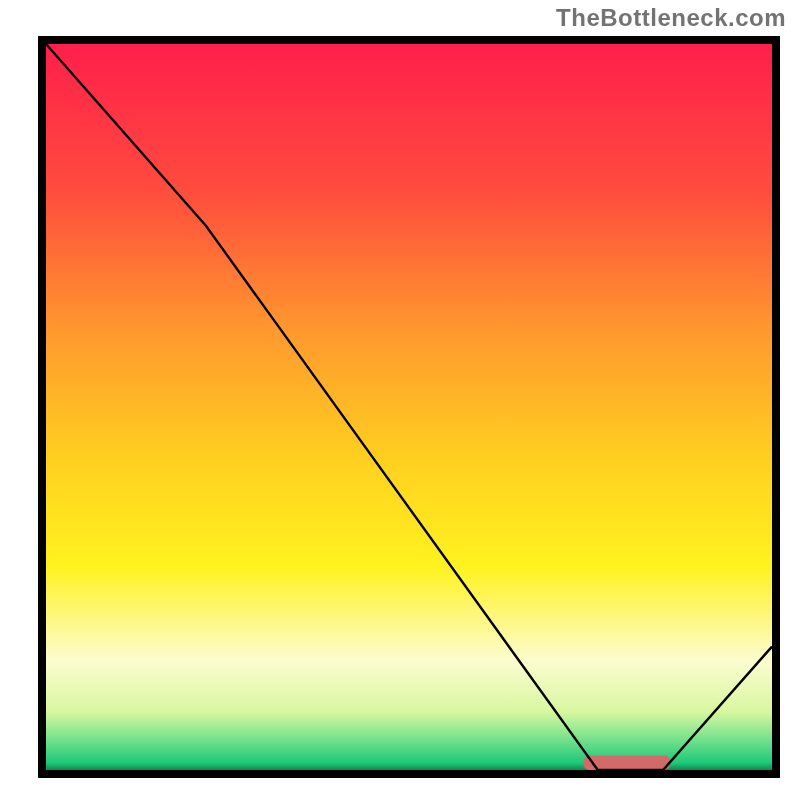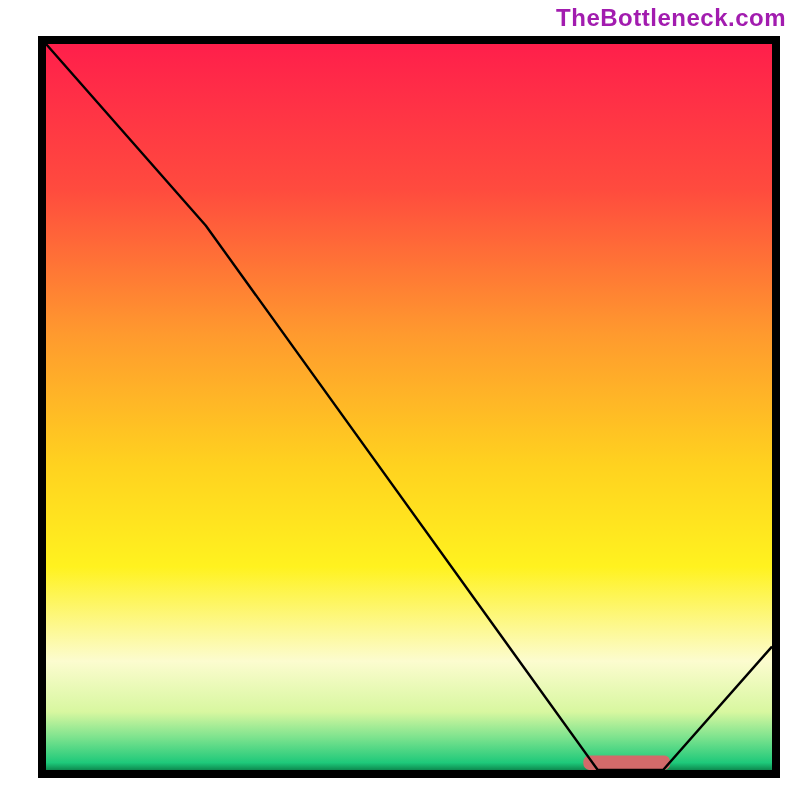--- a/index.html
+++ b/index.html
@@ -15,21 +15,21 @@
     position: relative;
     width: 800px;
     height: 800px;
   }
   .watermark {
     position: absolute;
     top: 4px;
     right: 14px;
     font-size: 24px;
     font-weight: bold;
-    color: #a21caf;
+    color: #737373;
     letter-spacing: 0.5px;
     user-select: none;
   }
   .plot-outer {
     position: absolute;
     left: 38px;
     top: 36px;
     width: 742px;
     height: 742px;
     background: #000000;

